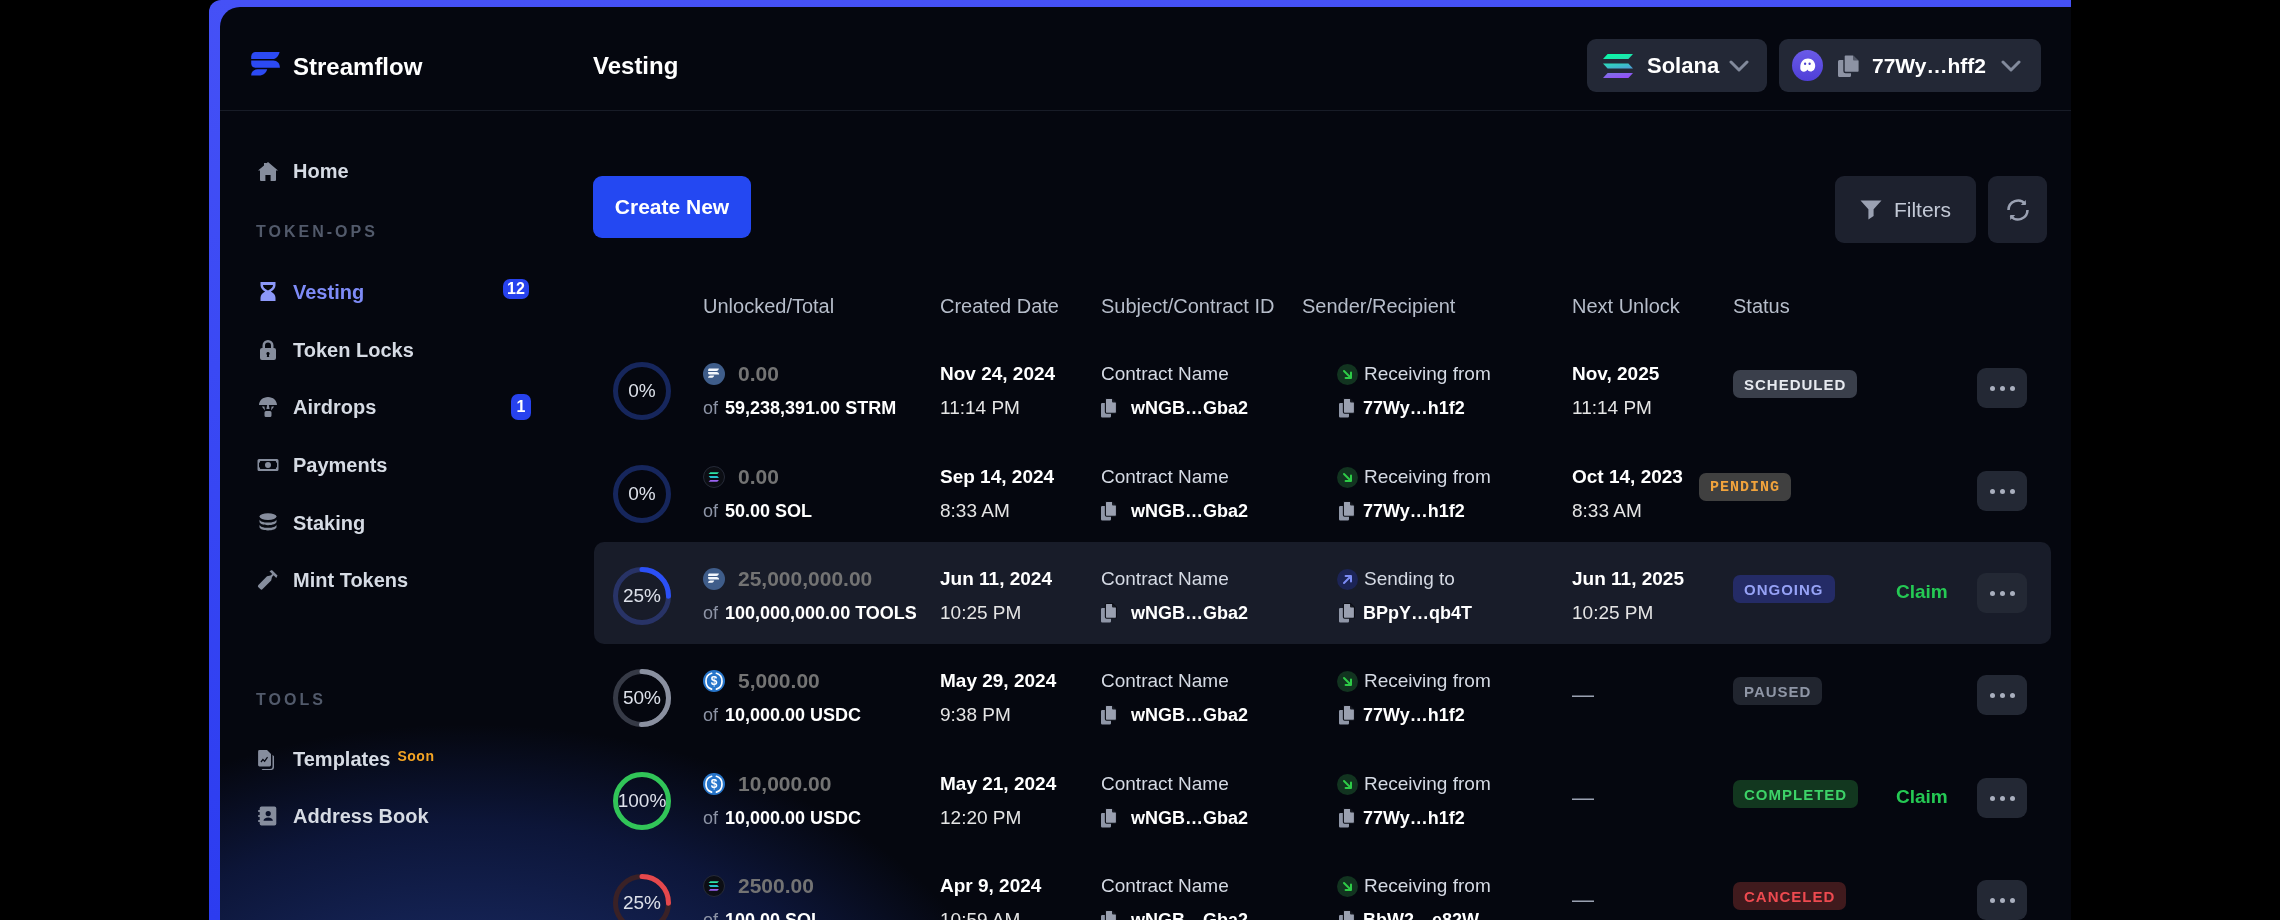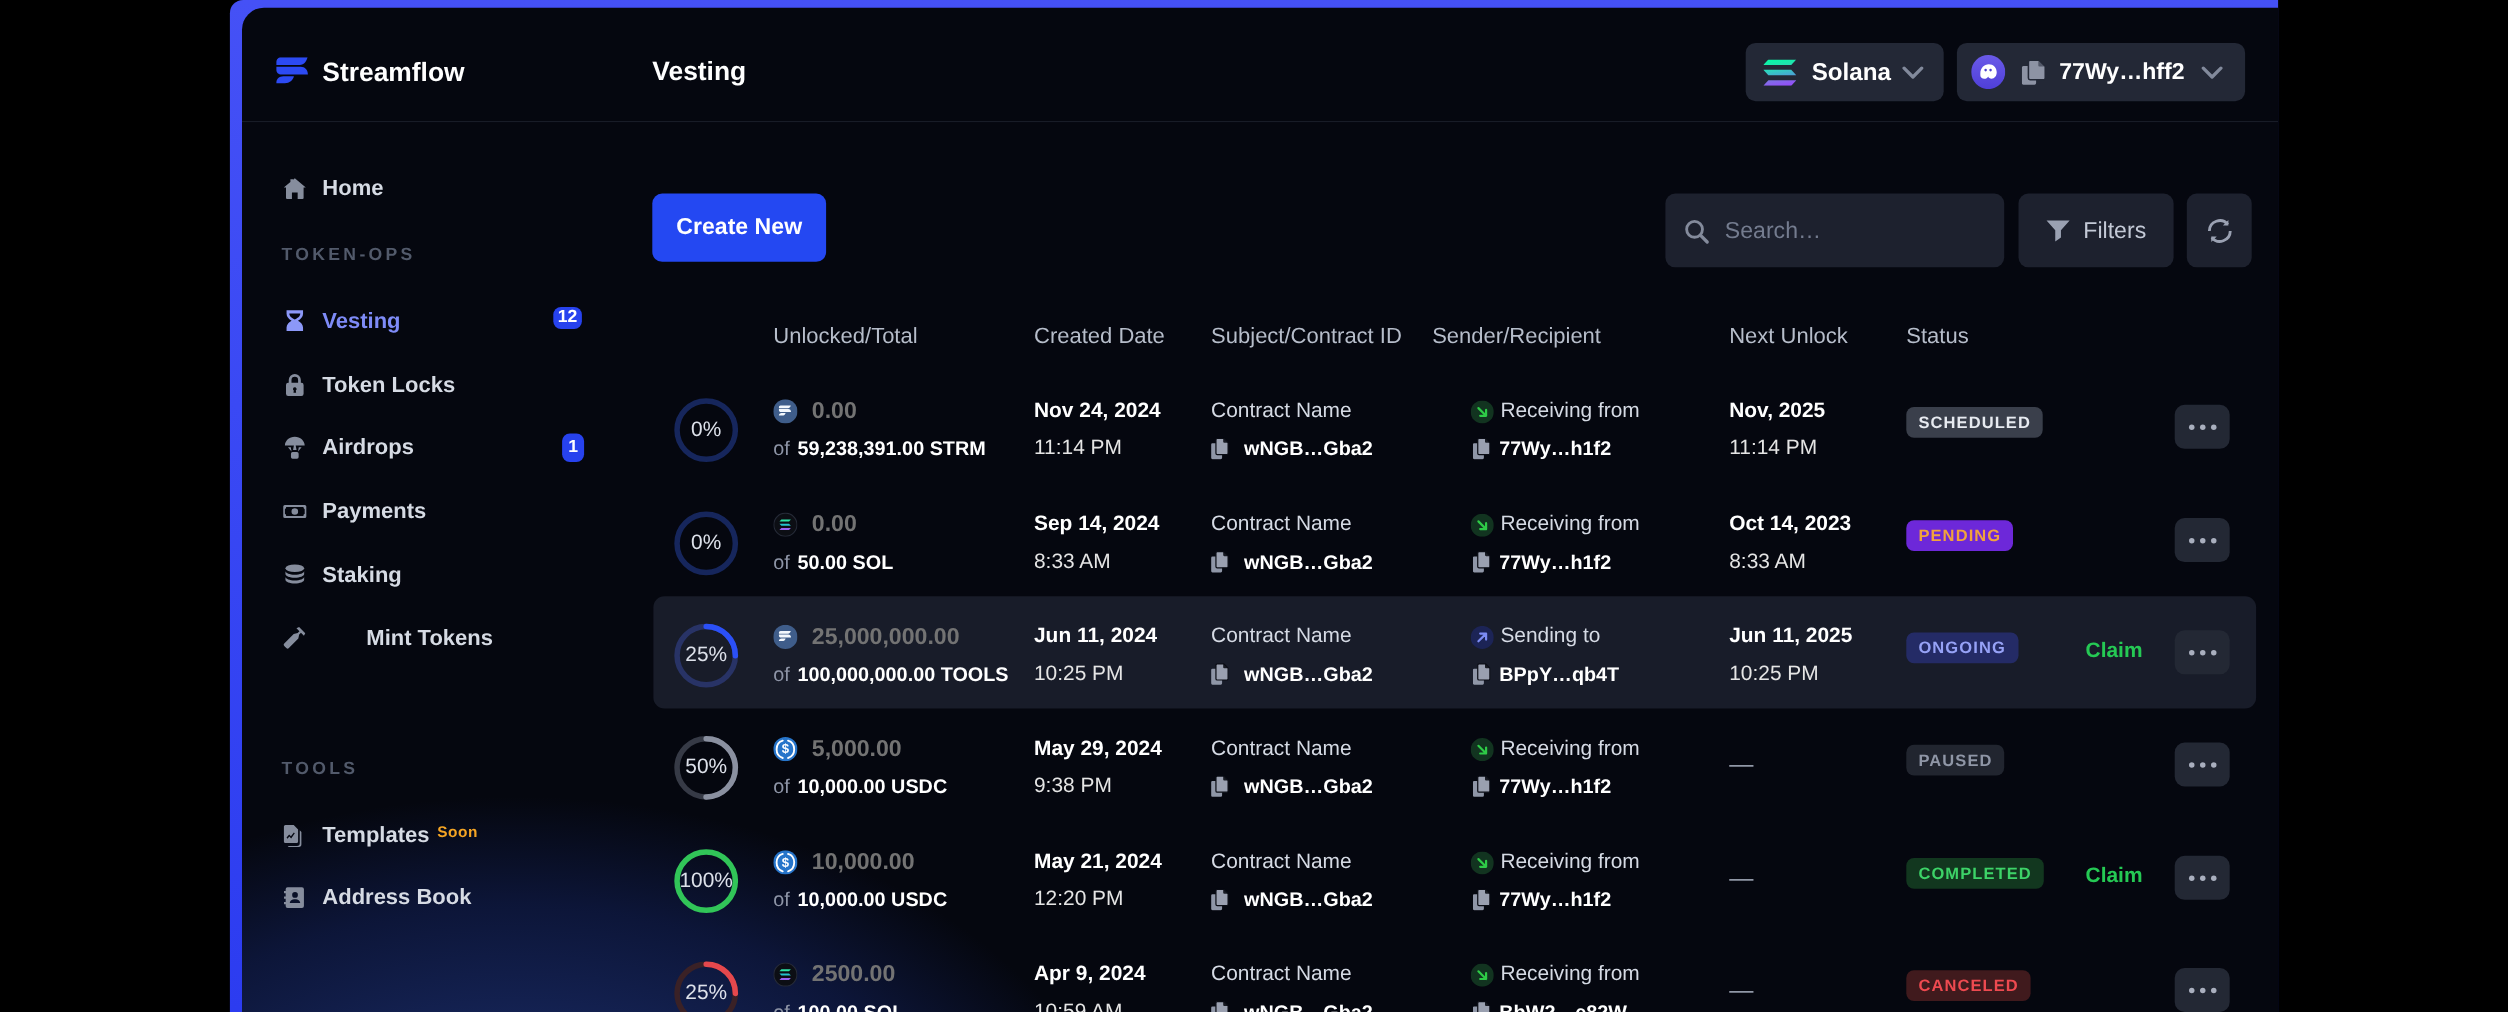--- a/index.html
+++ b/index.html
@@ -119,27 +119,20 @@
       <path fill="#232836" d="M15 0 v5.5 a1 1 0 0 0 1 1 h5.5 Z" opacity="0.55"></path>
     </svg>
     <span style="color:#fff;font-size:21px;font-weight:bold;margin-left:12px;">77Wy…hff2</span>
     <svg style="margin-left:15px" width="20" height="12" viewBox="0 0 20 12">
       <path d="M2 2 L10 10 L18 2" stroke="#828a9c" stroke-width="3" fill="none" stroke-linecap="round" stroke-linejoin="round"></path>
     </svg>
   </div>
 </div>
 
 <div id="createnew">Create New</div>
-<div id="search">
-  <svg style="margin-left:16px" width="24" height="24" viewBox="0 0 24 24">
-    <circle cx="10.5" cy="10.5" r="7.2" stroke="#848b9c" stroke-width="2.6" fill="none"></circle>
-    <path d="M16 16 L22 22" stroke="#848b9c" stroke-width="3" stroke-linecap="round"></path>
-  </svg>
-  <span>Search…</span>
-</div>
 <div id="filters">
   <svg width="22" height="20" viewBox="0 0 22 20">
     <path fill="#9aa1b2" d="M0.5 0.5 h21 L13.6 9.3 V16 L8.4 19.5 V9.3 Z"></path>
   </svg>
   <span>Filters</span>
 </div>
 <div id="refresh">
   <svg width="26" height="26" viewBox="0 0 26 26">
     <path d="M22.5 13 a9.5 9.5 0 0 1 -16.8 6" stroke="#9aa1b2" stroke-width="2.6" fill="none"></path>
     <path d="M3.5 13 a9.5 9.5 0 0 1 16.8 -6" stroke="#9aa1b2" stroke-width="2.6" fill="none"></path>
@@ -184,21 +177,21 @@
 <div class="sitem" style="top:494px;">
         <svg width="22" height="22" viewBox="0 0 22 22">
           <g fill="#868d9d">
             <ellipse cx="11" cy="4.6" rx="8.5" ry="3.4"></ellipse>
             <path d="M2.5 7.2 c0 1.9 3.8 3.4 8.5 3.4 s8.5 -1.5 8.5 -3.4 v2.6 c0 1.9 -3.8 3.4 -8.5 3.4 s-8.5 -1.5 -8.5 -3.4 Z"></path>
             <path d="M2.5 12.4 c0 1.9 3.8 3.4 8.5 3.4 s8.5 -1.5 8.5 -3.4 v2.6 c0 1.9 -3.8 3.4 -8.5 3.4 s-8.5 -1.5 -8.5 -3.4 Z"></path>
           </g>
         </svg>
         <span class="txt" style="color:#d6dbe4;">Staking</span>
       </div>
-<div class="sitem" style="top:551px;gap:40px;">
+<div class="sitem" style="top:551px;">
         <svg width="22" height="22" viewBox="0 0 22 22">
           <path fill="#868d9d" d="M12.5 2.2 L14.9 1 L20.5 6.6 L19.3 9 L16.6 6.3 L15 7.9 L14.2 11.5 L5.6 20.1 a1.6 1.6 0 0 1 -2.3 0 L1.4 18.2 a1.6 1.6 0 0 1 0 -2.3 L10 7.3 L13.6 6.5 L15.2 4.9 Z"></path>
         </svg>
         <span class="txt" style="color:#d6dbe4;">Mint Tokens</span>
       </div>
 <div class="sitem" style="top:730px;">
         <svg width="22" height="22" viewBox="0 0 22 22">
           <g fill="#868d9d">
             <path d="M2.5 2 h7.5 l4 4 v11 a1.4 1.4 0 0 1 -1.4 1.4 H2.5 A1.4 1.4 0 0 1 1.1 17 V3.4 A1.4 1.4 0 0 1 2.5 2 Z M3.5 13.4 l2.4 -2.8 l1.6 1.6 l2.6 -3.4 l0.9 0.8 l-3.3 4.6 l-1.7 -1.7 l-1.6 2 Z" fill-rule="evenodd"></path>
             <path d="M15.5 6.8 V18.6 a2.5 2.5 0 0 1 -2.5 2.5 H4.6 a1.4 1.4 0 0 0 1.3 0.9 h8.7 A2.4 2.4 0 0 0 17 19.6 V8.3 Z"></path>
@@ -331,21 +324,21 @@
       </svg>
 <div class="l2" style="left:1143px;top:492px;">
         <span class="val">77Wy…h1f2</span>
       </div>
 <div class="l1" style="left:1352px;top:457px;">
         <span class="dt">Oct 14, 2023</span>
       </div>
 <div class="l2" style="left:1352px;top:492px;">
         <span class="l2g">8:33 AM</span>
       </div>
-<div class="sbadge" style="left:1513px;top:466px;background:#6d28d9;color:#f1a33c;">PENDING</div>
+<div class="sbadge" style="left:1479px;top:466px;background:#404040;color:#f1a33c;font-family:Liberation Mono, monospace;">PENDING</div>
 <div class="dots" style="left:1757px;top:464px;">
         <i></i>
         <i></i>
         <i></i>
       </div>
 <div class="pct" style="left:392px;top:559px;"><svg width="60" height="60">
           <circle cx="30" cy="30" r="26.5" stroke="#283366" stroke-width="5" fill="none"></circle>
           <circle cx="30" cy="30" r="26.5" stroke="#2b50f7" stroke-width="5" fill="none" stroke-dasharray="41.63 166.50" stroke-linecap="round" transform="rotate(-90 30 30)"></circle>
         </svg><div class="lbl">25%</div></div>
 <svg class="abs" style="left:483px;top:561px" width="22" height="22" viewBox="0 0 22 22">

